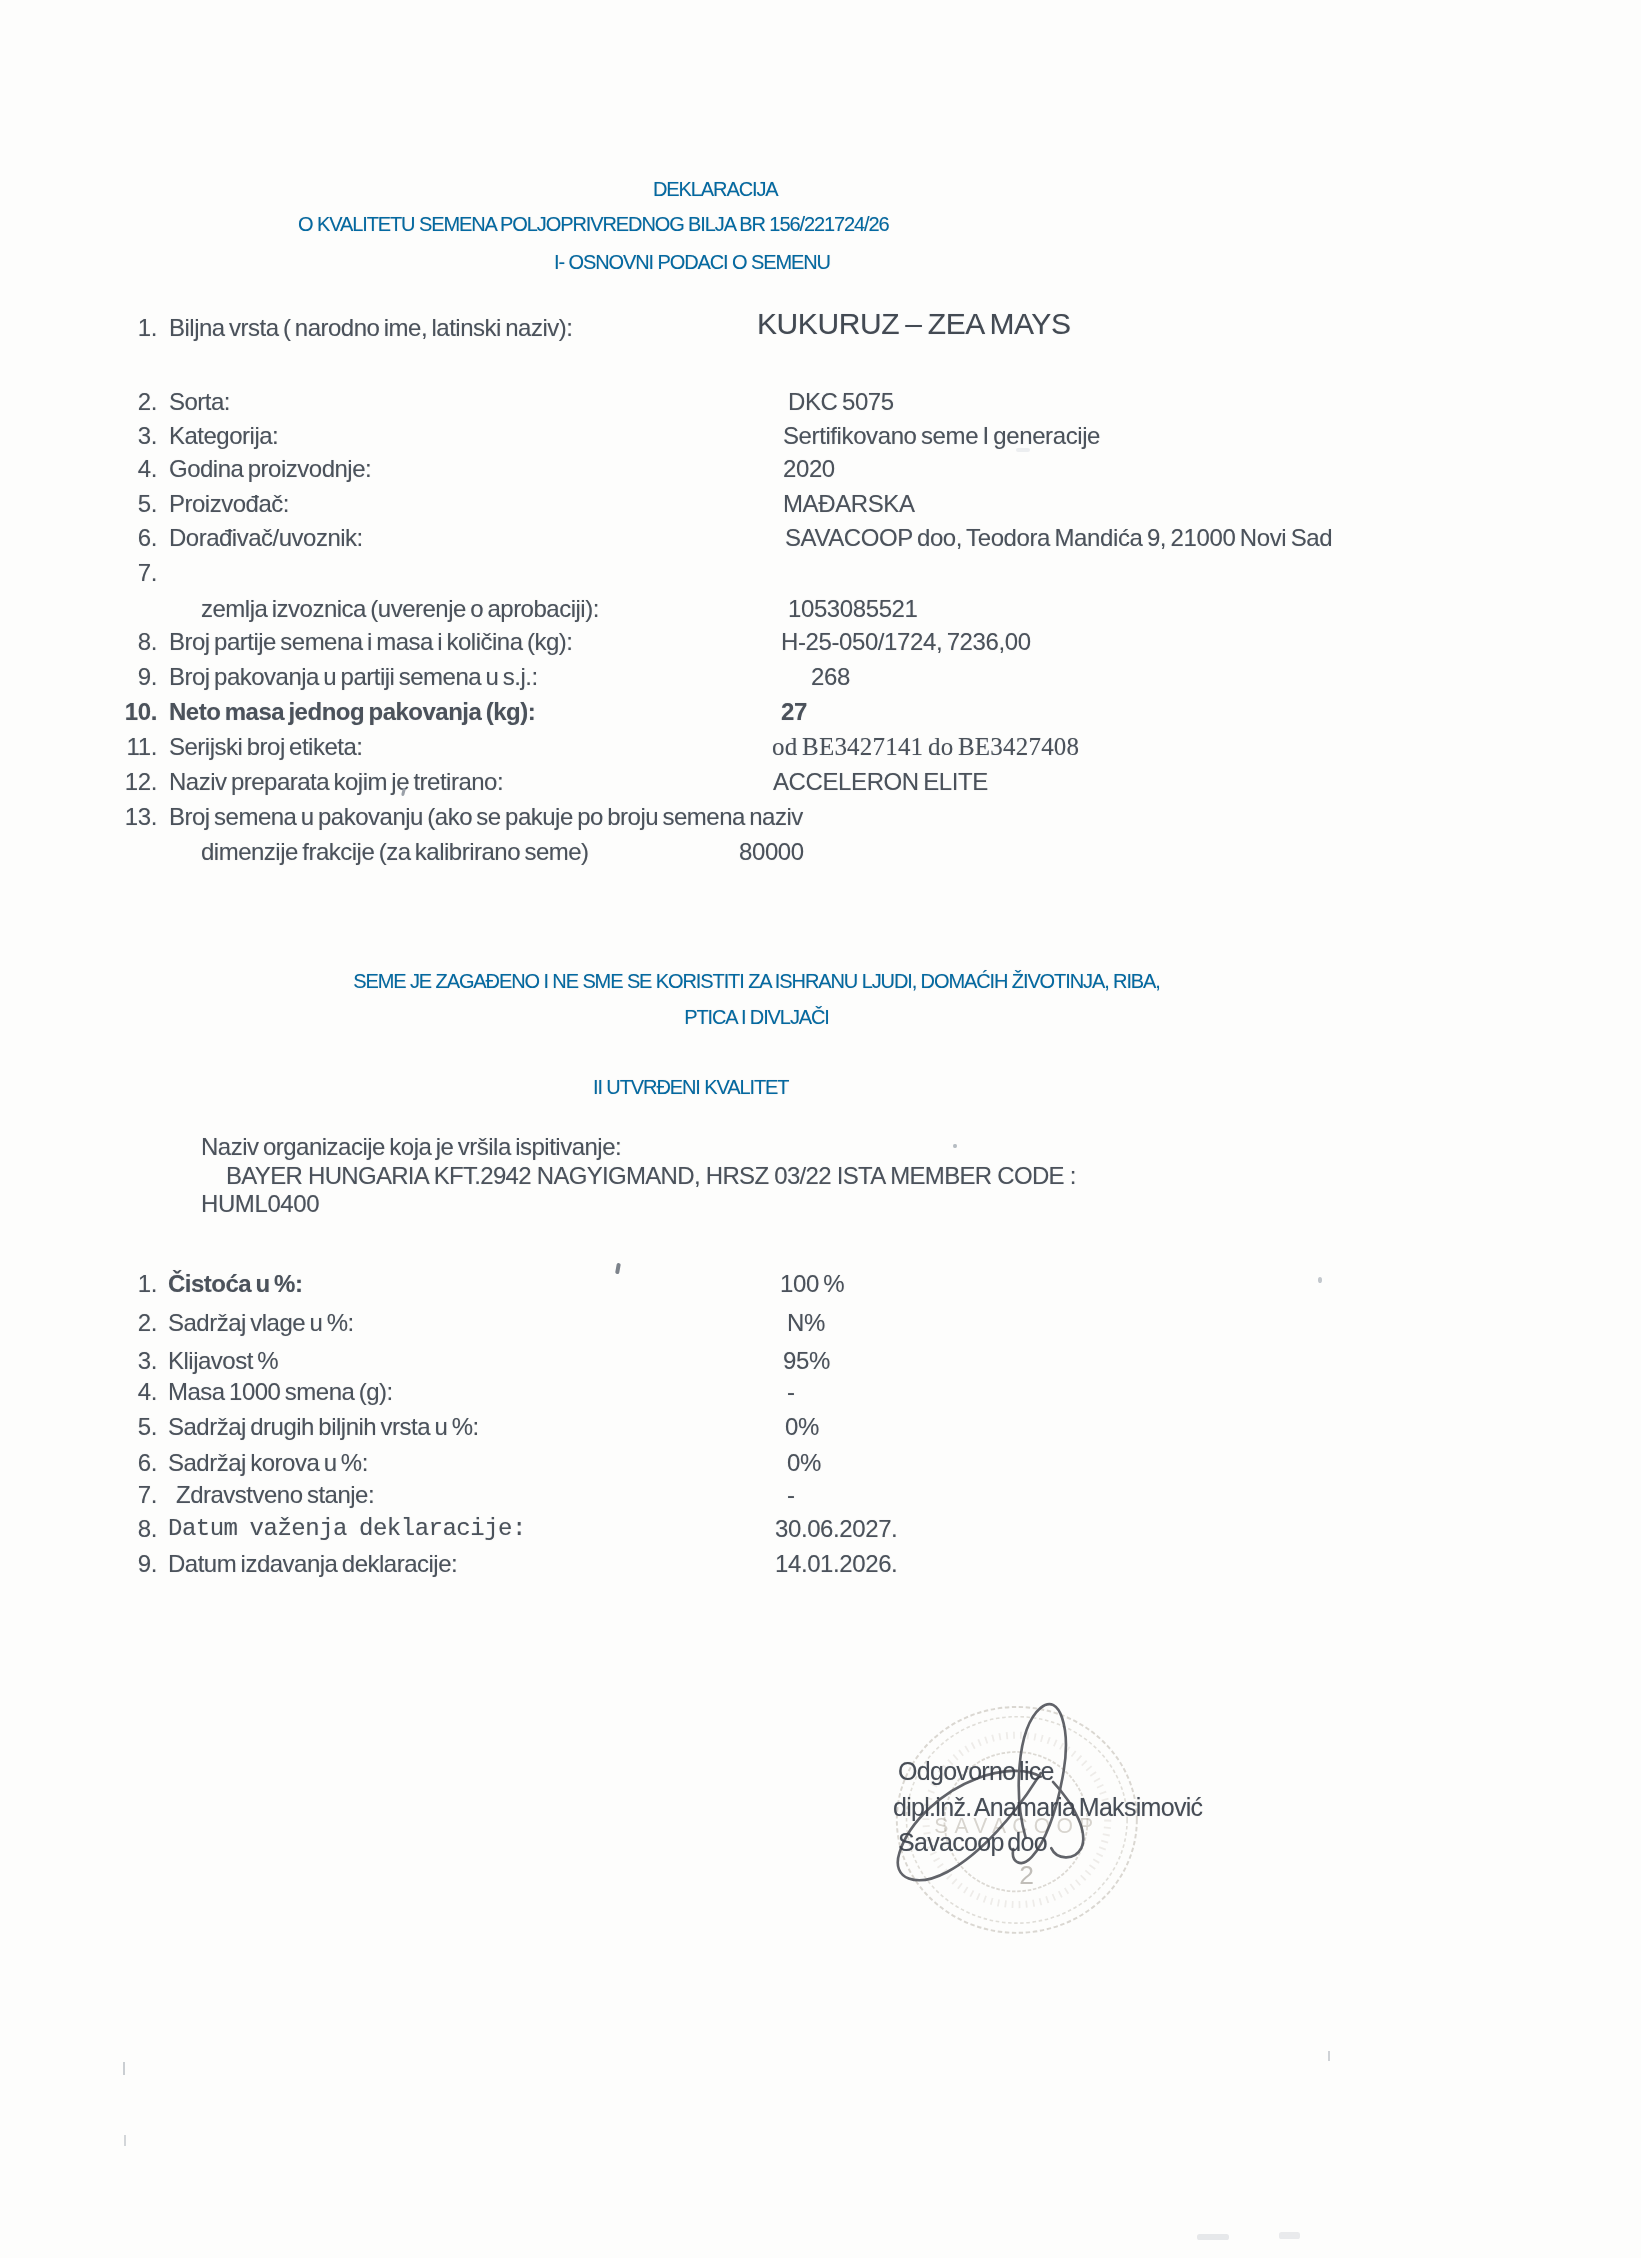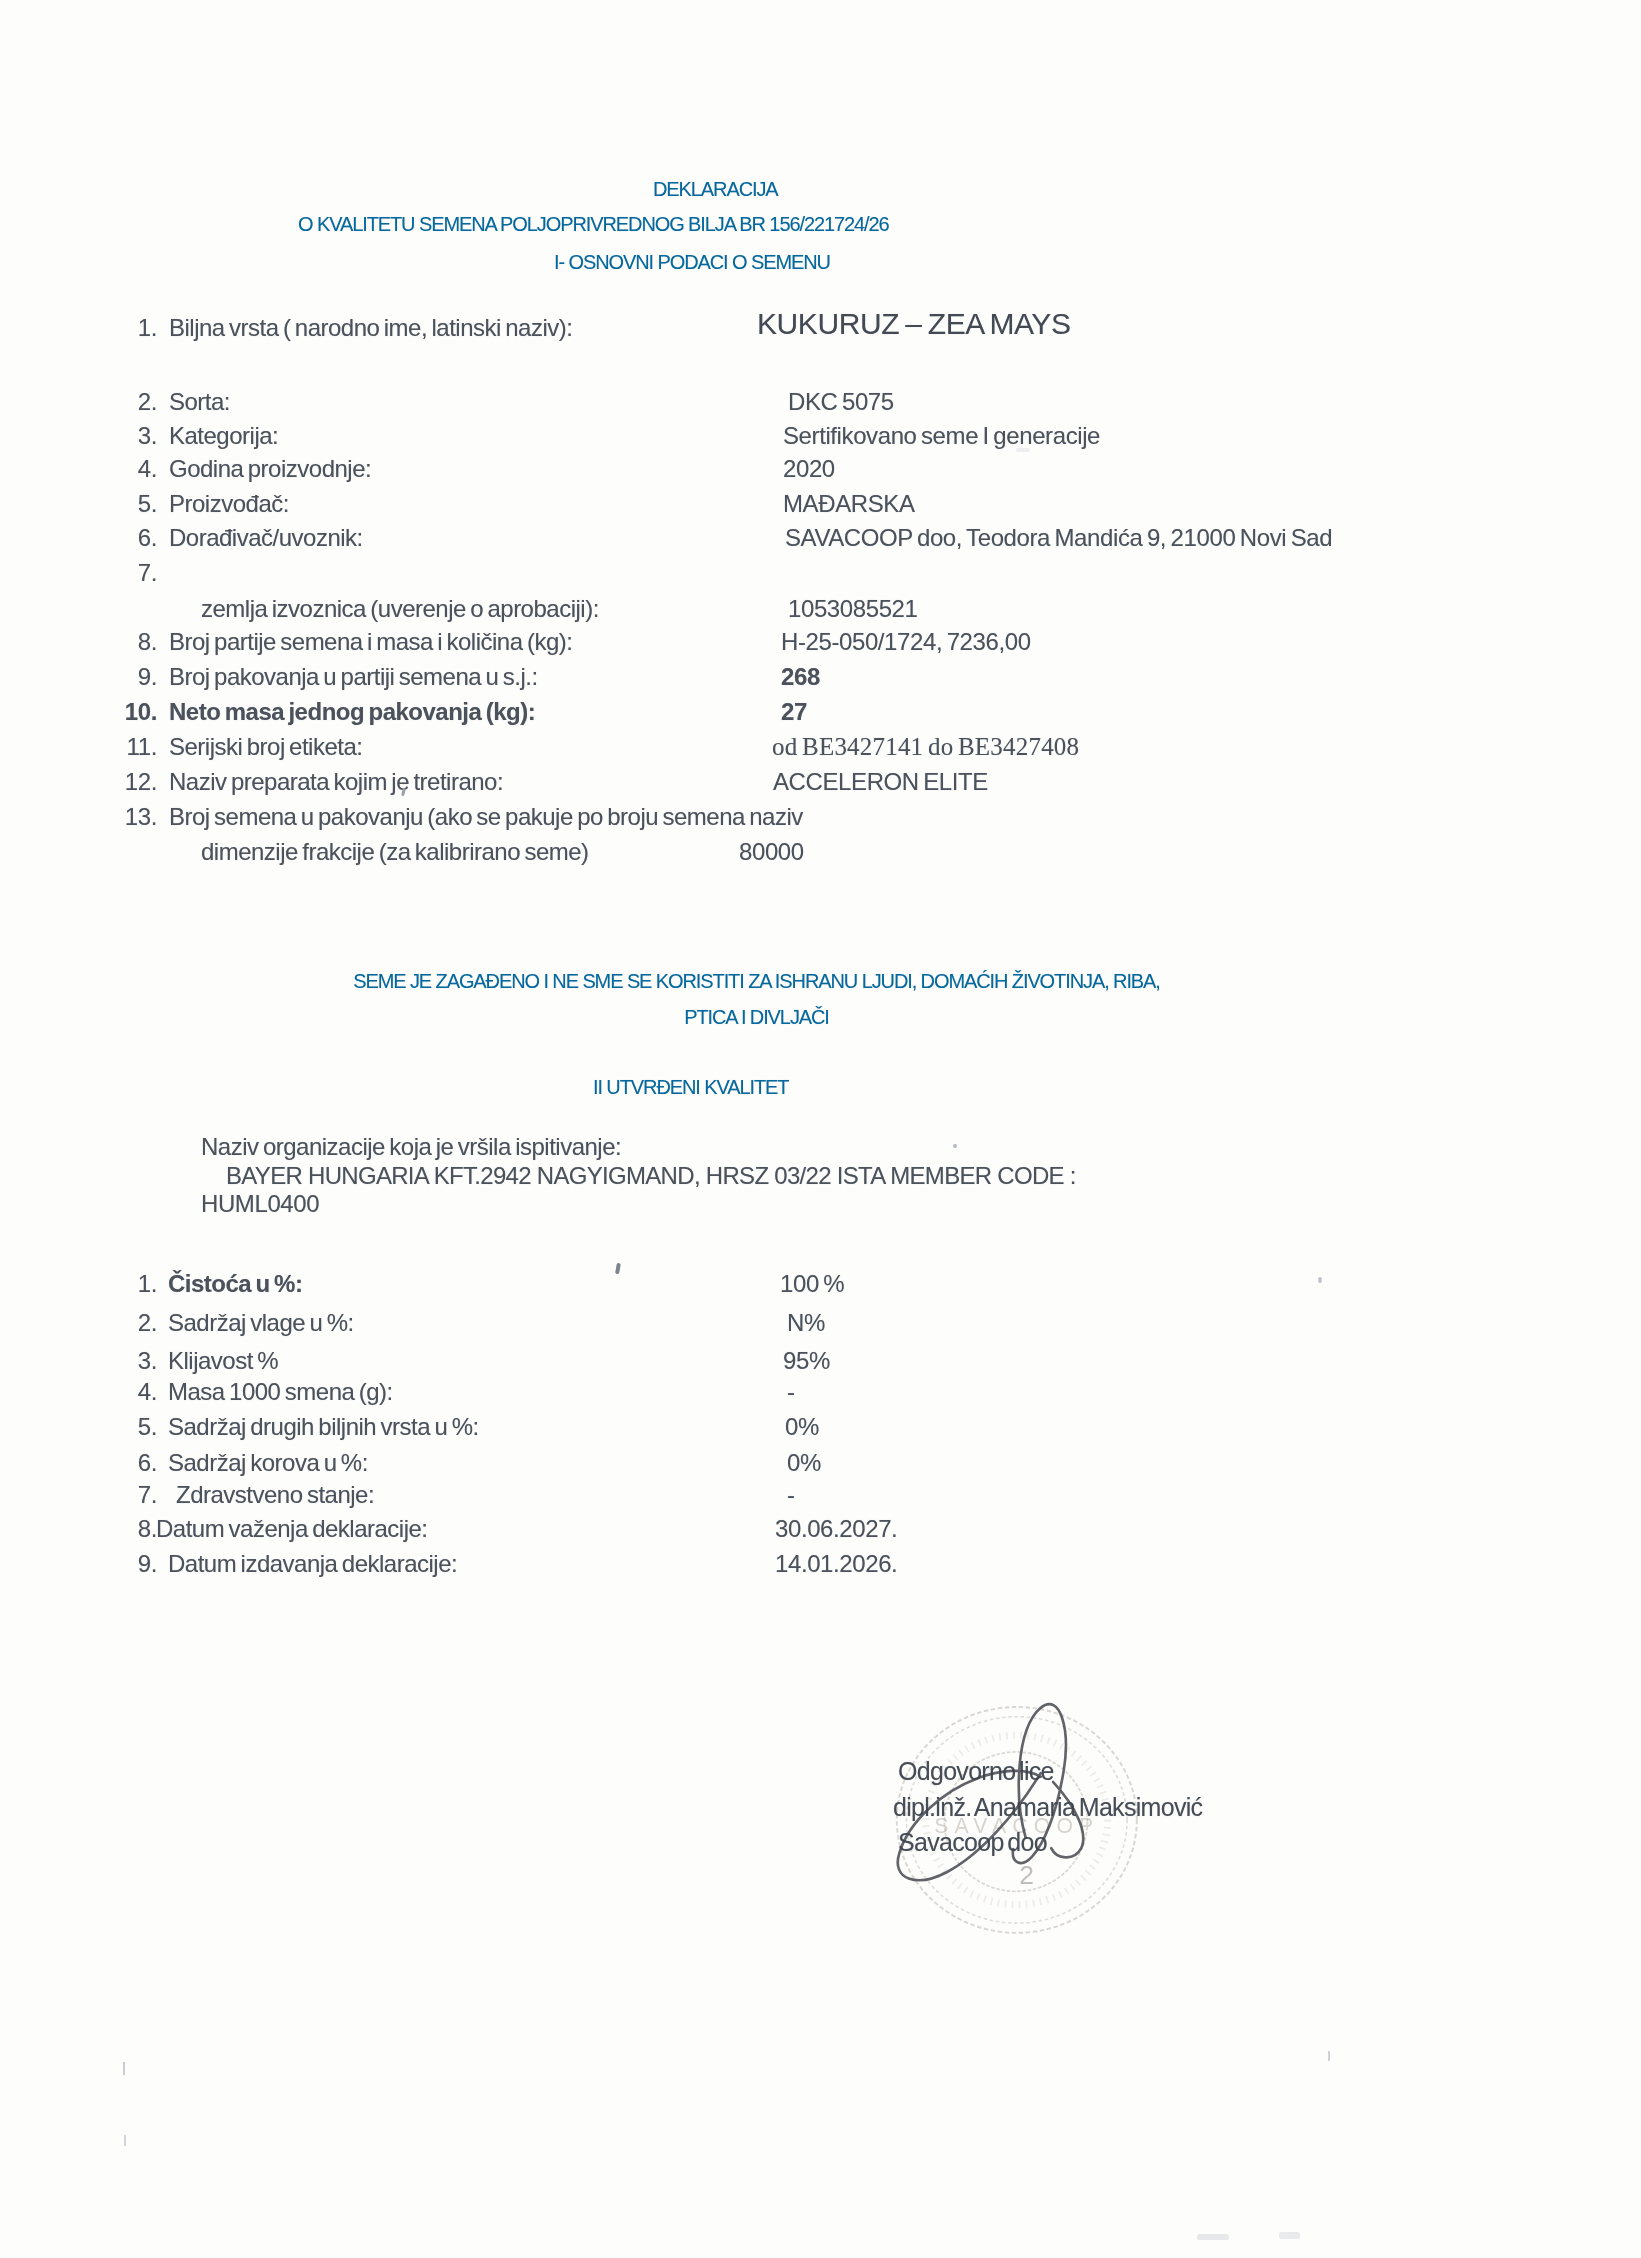--- a/index.html
+++ b/index.html
@@ -73,21 +73,21 @@
     <span class="value" style="left:788px;">1053085521</span>
   </div>
   <div class="row" style="top:628px;">
     <span class="num">8.</span>
     <span class="label">Broj partije semena i masa i količina (kg):</span>
     <span class="value" style="left:781px;">H-25-050/1724, 7236,00</span>
   </div>
   <div class="row" style="top:663px;">
     <span class="num">9.</span>
     <span class="label">Broj pakovanja u partiji semena u s.j.:</span>
-    <span class="value" style="left:781px;font-weight:bold;">268</span>
+    <span class="value" style="left:811px;">268</span>
   </div>
   <div class="row" style="top:698px;font-weight:bold;">
     <span class="num">10.</span>
     <span class="label">Neto masa jednog pakovanja (kg):</span>
     <span class="value" style="left:781px;">27</span>
   </div>
   <div class="row" style="top:733px;">
     <span class="num">11.</span>
     <span class="label">Serijski broj etiketa:</span>
     <span class="value serif" style="left:772px;">od BE3427141 do BE3427408</span>
@@ -149,21 +149,21 @@
     <span class="label" style="left:168px;">Sadržaj korova u %:</span>
     <span class="value" style="left:787px;">0%</span>
   </div>
   <div class="row" style="top:1481px;">
     <span class="num">7.</span>
     <span class="label" style="left:176px;text-align:center;">Zdravstveno stanje:</span>
     <span class="value" style="left:787px;">-</span>
   </div>
   <div class="row" style="top:1515px;">
     <span class="num">8.</span>
-    <span class="label" style="left:156px;">Datum važenja deklaracije:</span>
+    <span class="label" style="left:168px;font-family:Liberation Mono, monospace;">Datum važenja deklaracije:</span>
     <span class="value" style="left:775px;">30.06.2027.</span>
   </div>
   <div class="row" style="top:1550px;">
     <span class="num">9.</span>
     <span class="label" style="left:168px;">Datum izdavanja deklaracije:</span>
     <span class="value" style="left:775px;">14.01.2026.</span>
   </div>
 
   <svg class="overlay" style="left:873px; top:1683px;" width="300" height="265" viewBox="0 0 340 300">
     <ellipse cx="163" cy="155" rx="136" ry="128" fill="none" stroke="#a9a296" stroke-width="2.2" stroke-dasharray="5 3" opacity="0.42"></ellipse>

